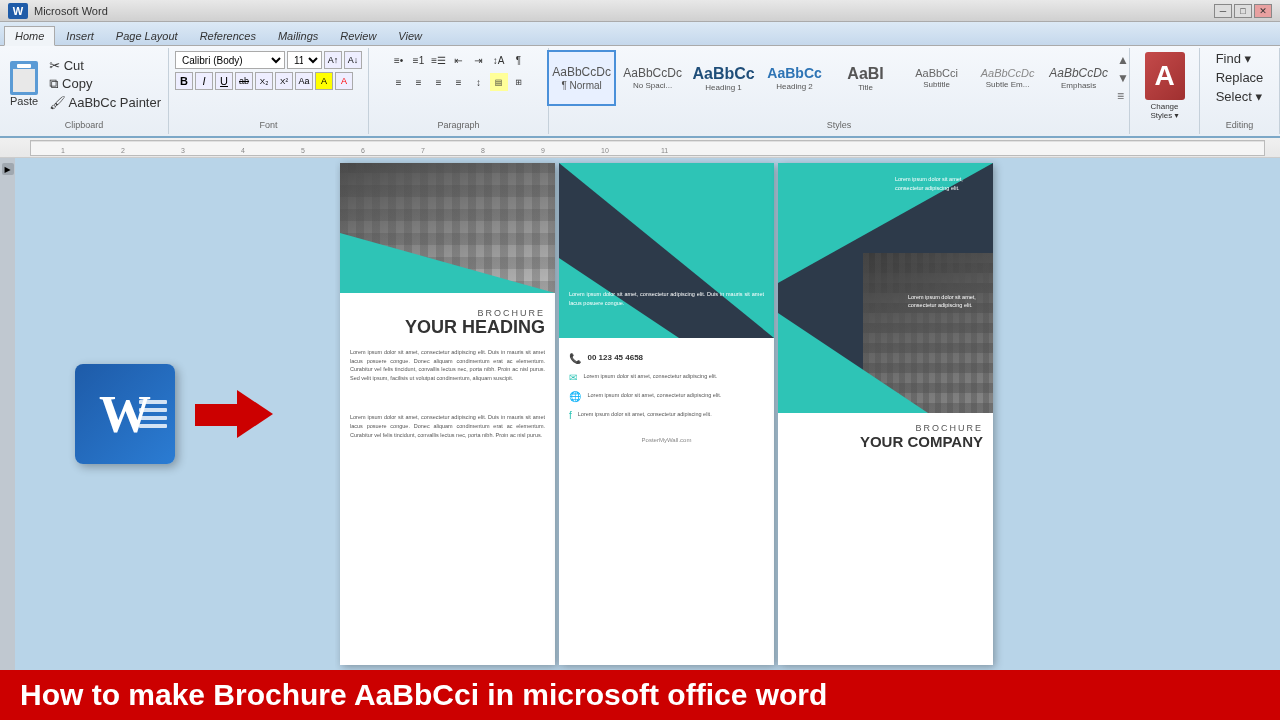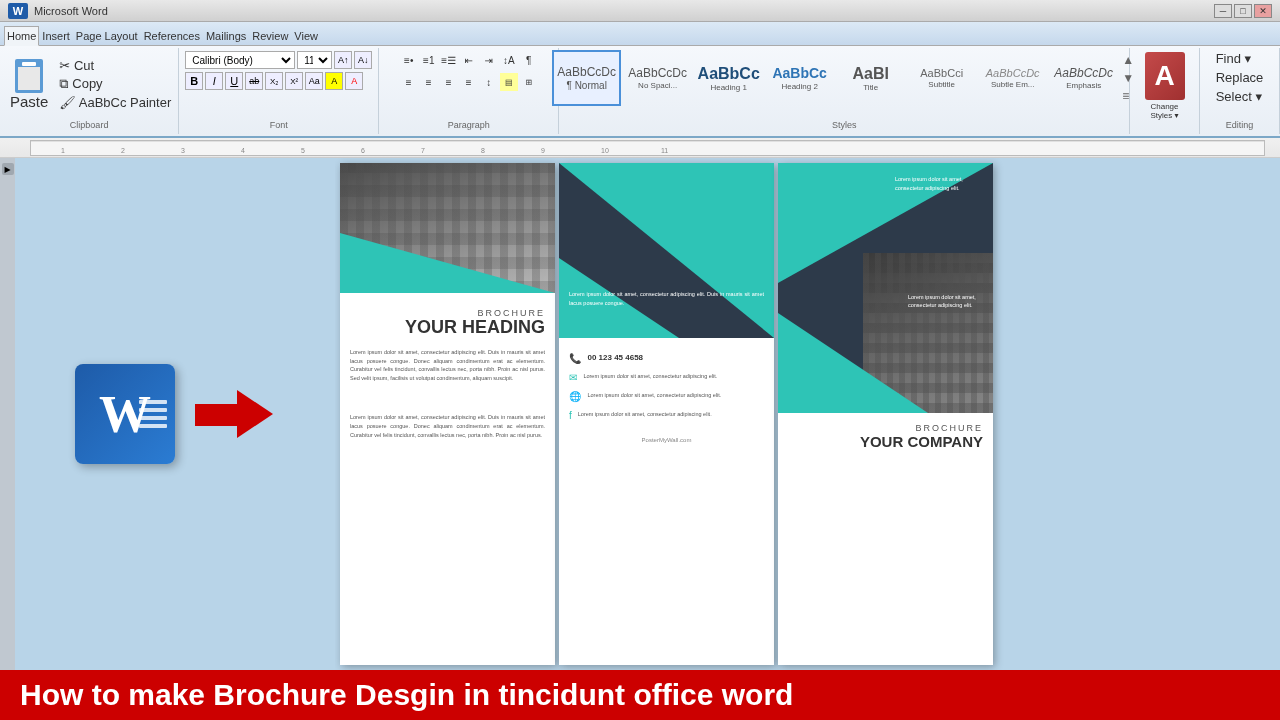--- a/index.html
+++ b/index.html
@@ -23,27 +23,28 @@
     
     .ribbon-tabs {
       height: 24px;
       background: linear-gradient(to bottom, #dce9f5, #c5d8ec);
       display: flex;
       align-items: flex-end;
       padding-left: 4px;
       border-bottom: 1px solid #aaa;
     }
     .ribbon-tab {
-      padding: 3px 2px;
+      padding: 3px 10px;
       font-size: 11px;
       color: #333;
       border: 1px solid transparent;
       border-bottom: none;
       cursor: pointer;
       background: transparent;
+      font-style: italic;
     }
     .ribbon-tab.active {
       background: #f0f4f8;
       border-color: #aaa;
       border-bottom: 1px solid #f0f4f8;
       margin-bottom: -1px;
       z-index: 1;
     }
 
     
@@ -437,21 +438,21 @@
 
 <div class="ribbon">
 
   <div class="ribbon-group clipboard-group">
     <div class="ribbon-group-content">
       <div class="paste-btn">
         <div class="paste-icon" style="background:#5b9bd5;width:28px;height:34px;position:relative;border-radius:2px;">
           <div style="position:absolute;top:3px;left:50%;transform:translateX(-50%);width:14px;height:4px;background:white;border-radius:1px;"></div>
           <div style="position:absolute;top:8px;left:3px;right:3px;bottom:3px;background:#e8e8e8;"></div>
         </div>
-        <span style="font-size:15px;color:#333;">Paste</span>
+        <span style="font-size:11px;color:#333;">Paste</span>
       </div>
       <div class="clipboard-small-btns">
         <div class="small-ribbon-btn">✂ <span>Cut</span></div>
         <div class="small-ribbon-btn">⧉ <span>Copy</span></div>
         <div class="small-ribbon-btn">🖌 <span>AaBbCc Painter</span></div>
       </div>
     </div>
     <div class="ribbon-group-label">Clipboard</div>
   </div>
 
@@ -674,14 +675,14 @@
         <div class="page3-bottom">
           <div class="brochure-company-label">BROCHURE</div>
           <div class="brochure-company-name">YOUR COMPANY</div>
         </div>
       </div>
     </div>
   </div>
 </div>
 
 <div class="caption-bar">
-  <span class="caption-text">How to make Brochure Desgin in tincidunt office word</span>
+  <span class="caption-text">How to make Brochure AaBbCci in microsoft office word</span>
 </div>
 
 </body></html>

